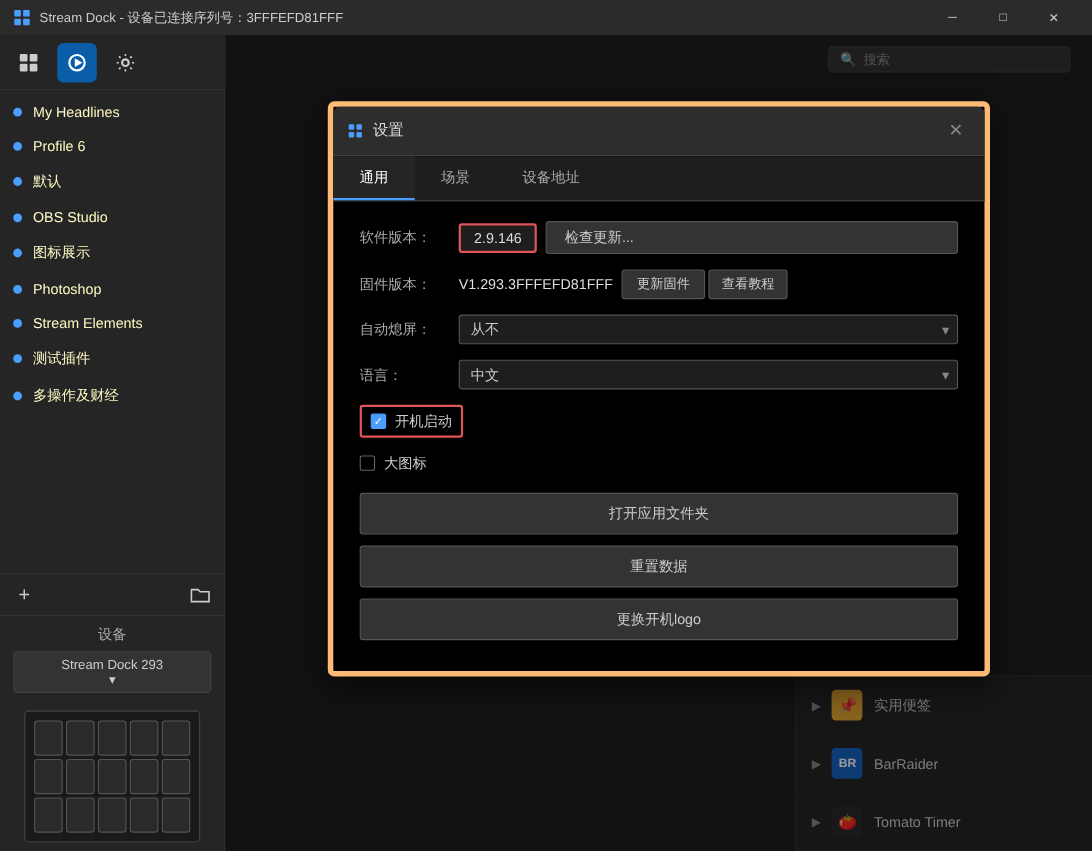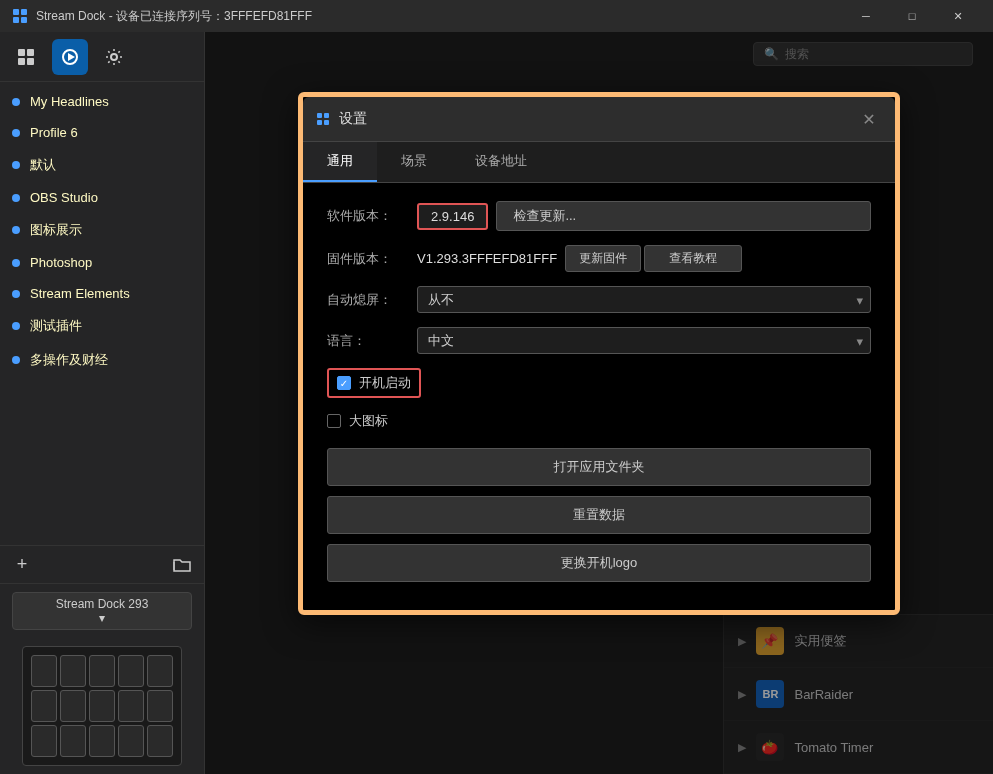--- a/index.html
+++ b/index.html
@@ -398,21 +398,21 @@
       cursor: pointer;
       margin-right: 3px;
       font-family: Liberation Mono, monospace;
     }
     .view-tutorial-btn {
       background: #333;
       border: 1px solid #555;
       border-radius: 3px;
       color: #ccc;
       font-size: 12px;
-      padding: 4px 24px;
+      padding: 4px 11px;
       cursor: pointer;
     }
 
     .select-wrap {
       flex: 1;
       position: relative;
     }
     .dialog-select {
       width: 100%;
       background: #1e1e1e;
@@ -592,20 +592,21 @@
       <div class="add-bar">
         <div class="add-btn">+</div>
         <div class="folder-btn">
           <svg width="18" height="16" viewBox="0 0 18 16">
             <path d="M1 3h6l2 2h8v9H1z" fill="none" stroke="#ccc" stroke-width="1.5"></path>
             <path d="M1 5v8" fill="none" stroke="#ccc" stroke-width="1"></path>
           </svg>
         </div>
       </div>
       <div class="device-section">
+        <div class="device-label">设备</div>
         <div class="device-select">
           <span>Stream Dock 293</span>
           <span>▾</span>
         </div>
       </div>
 
       <div class="grid-preview">
         <div class="grid-cell"></div>
         <div class="grid-cell"></div>
         <div class="grid-cell"></div>

